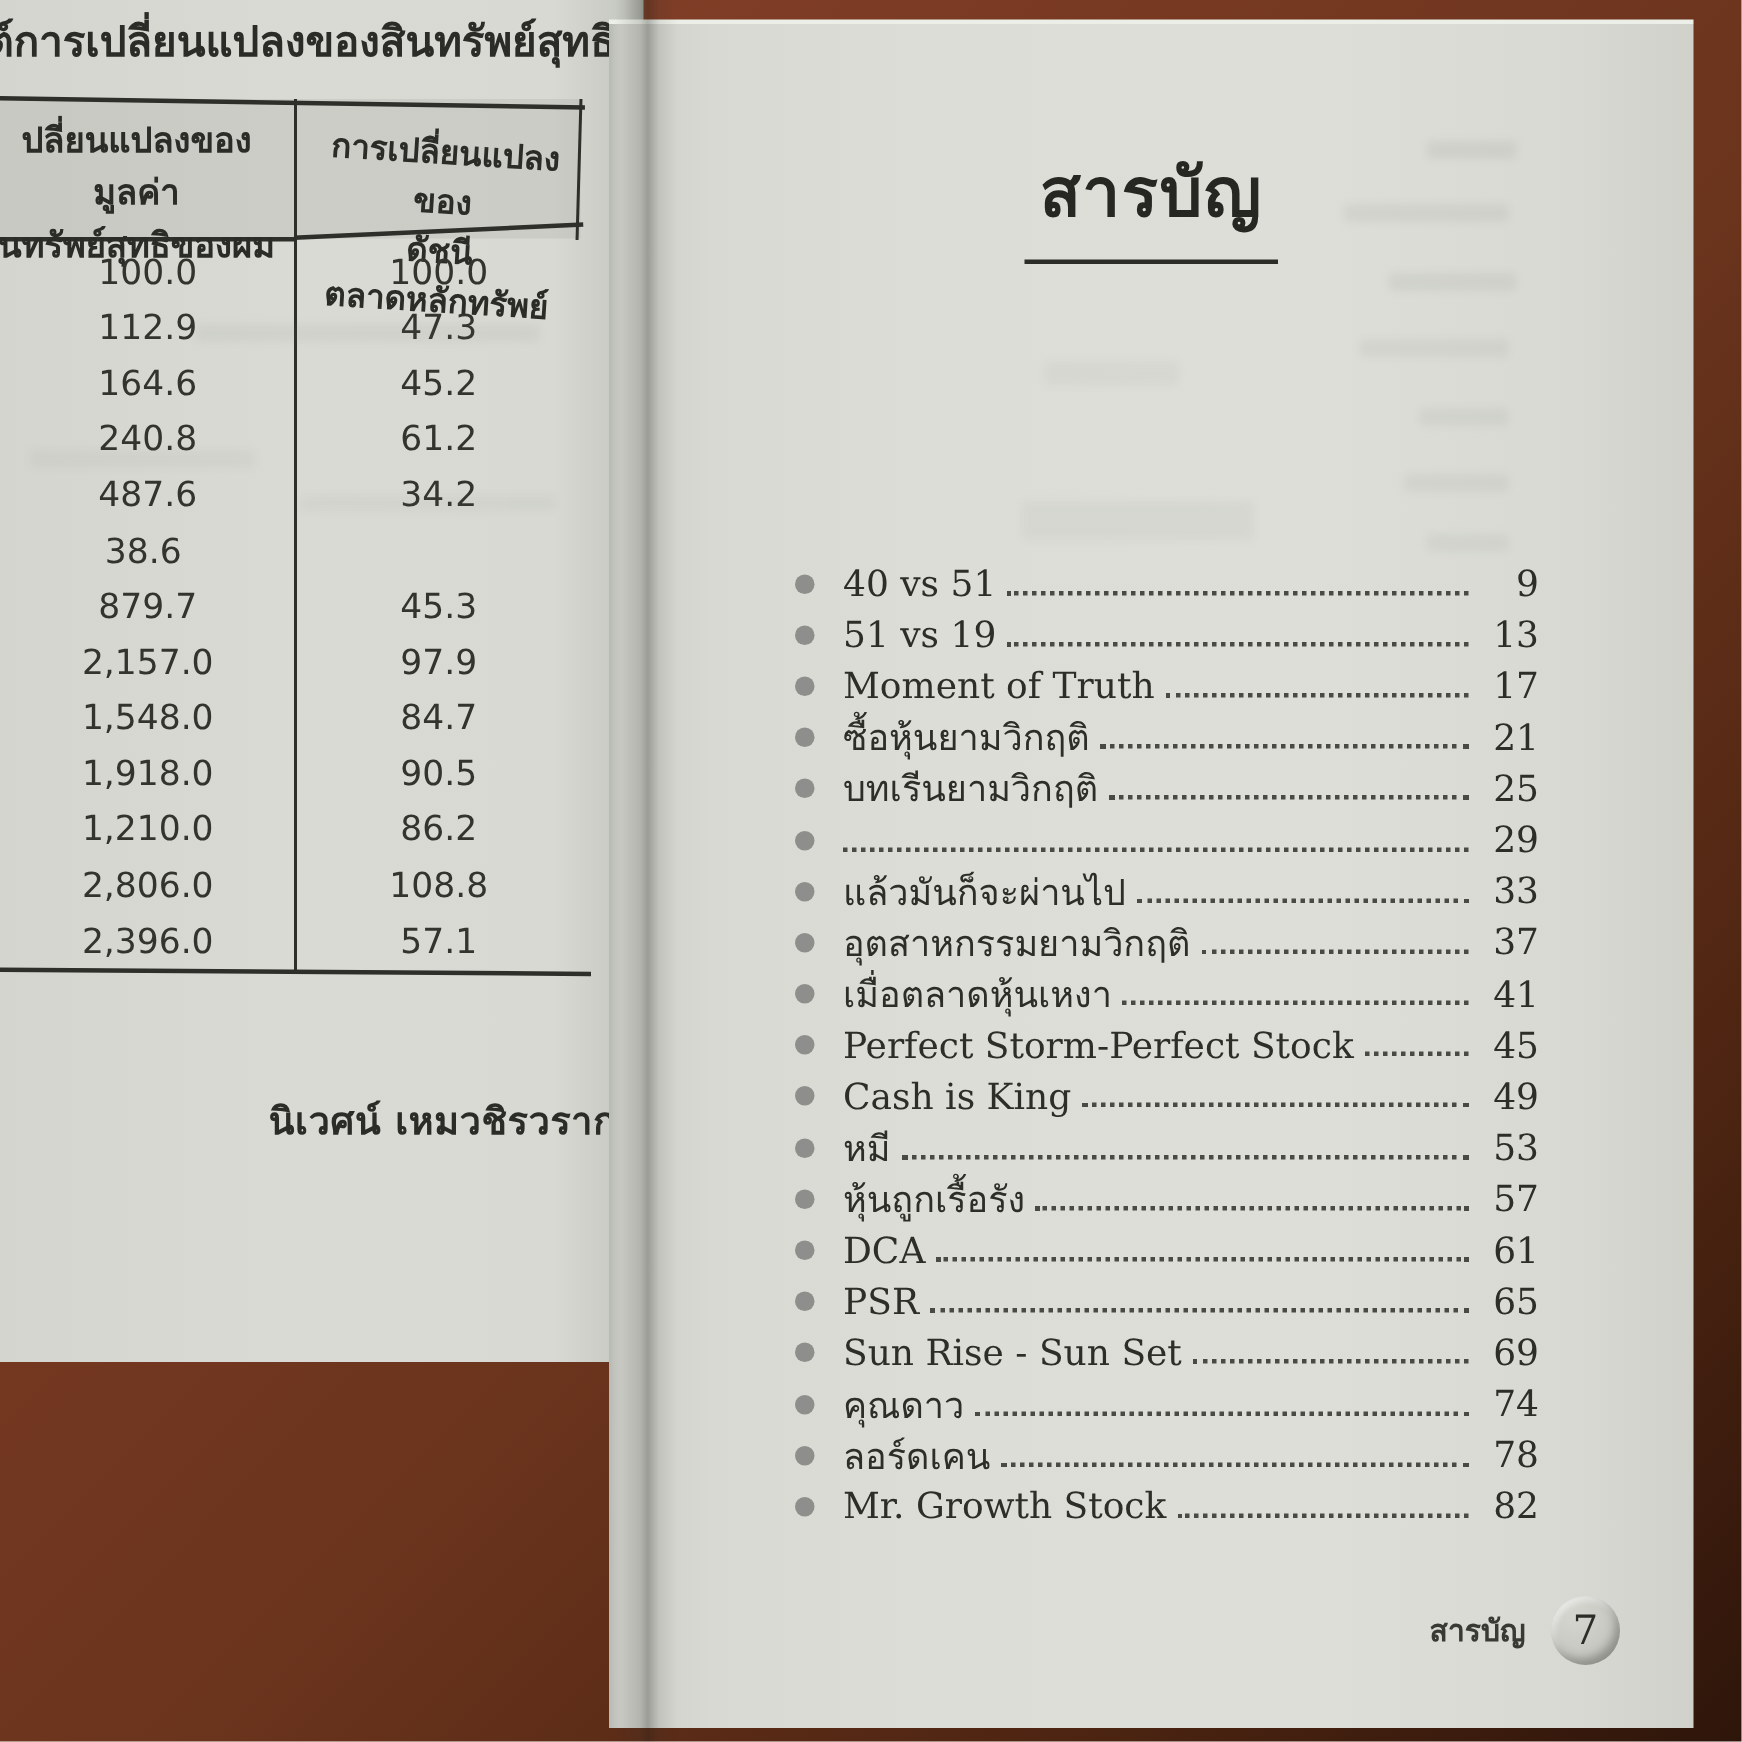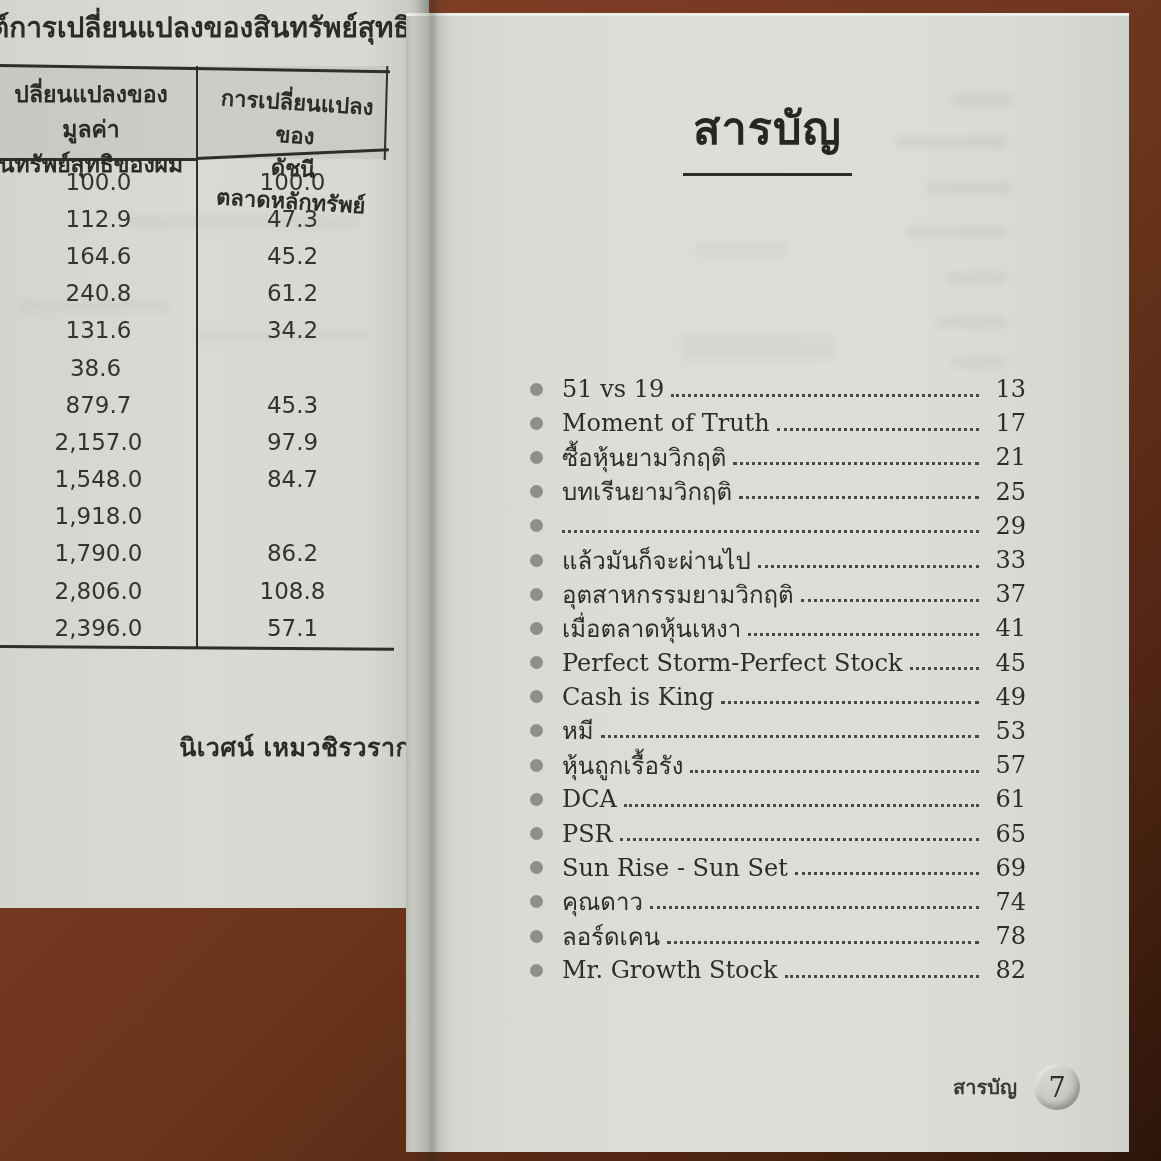--- a/index.html
+++ b/index.html
@@ -126,43 +126,44 @@
       </div>
       <div class="trow">
         <div class="tcell c1">164.6</div>
         <div class="tcell c2">45.2</div>
       </div>
       <div class="trow">
         <div class="tcell c1">240.8</div>
         <div class="tcell c2">61.2</div>
       </div>
       <div class="trow">
-        <div class="tcell c1">131.6</div>
+        <div class="tcell c1">487.6</div>
         <div class="tcell c2">34.2</div>
       </div>
       <div class="trow">
         <div class="tcell c2">38.6</div>
       </div>
       <div class="trow">
         <div class="tcell c1">879.7</div>
         <div class="tcell c2">45.3</div>
       </div>
       <div class="trow">
         <div class="tcell c1">2,157.0</div>
         <div class="tcell c2">97.9</div>
       </div>
       <div class="trow">
         <div class="tcell c1">1,548.0</div>
         <div class="tcell c2">84.7</div>
       </div>
       <div class="trow">
         <div class="tcell c1">1,918.0</div>
-      </div>
-      <div class="trow">
-        <div class="tcell c1">1,790.0</div>
+        <div class="tcell c2">90.5</div>
+      </div>
+      <div class="trow">
+        <div class="tcell c1">1,210.0</div>
         <div class="tcell c2">86.2</div>
       </div>
       <div class="trow">
         <div class="tcell c1">2,806.0</div>
         <div class="tcell c2">108.8</div>
       </div>
       <div class="trow">
         <div class="tcell c1">2,396.0</div>
         <div class="tcell c2">57.1</div>
       </div>
@@ -180,20 +181,26 @@
   <div class="smudge" style="left:200px;top:330px;width:170px;height:11px;opacity:.05;"></div>
 </div>
 
 <div class="right-page">
 
   <div class="toc-heading-wrap">
     <span class="toc-heading">สารบัญ</span>
   </div>
 
   <div class="toc">
+      <div class="toc-item">
+        <span class="toc-bullet"></span>
+        <span class="toc-label">40 vs 51</span>
+        <span class="toc-leader"></span>
+        <span class="toc-num">9</span>
+      </div>
       <div class="toc-item">
         <span class="toc-bullet"></span>
         <span class="toc-label">51 vs 19</span>
         <span class="toc-leader"></span>
         <span class="toc-num">13</span>
       </div>
       <div class="toc-item">
         <span class="toc-bullet"></span>
         <span class="toc-label">Moment of Truth</span>
         <span class="toc-leader"></span>

